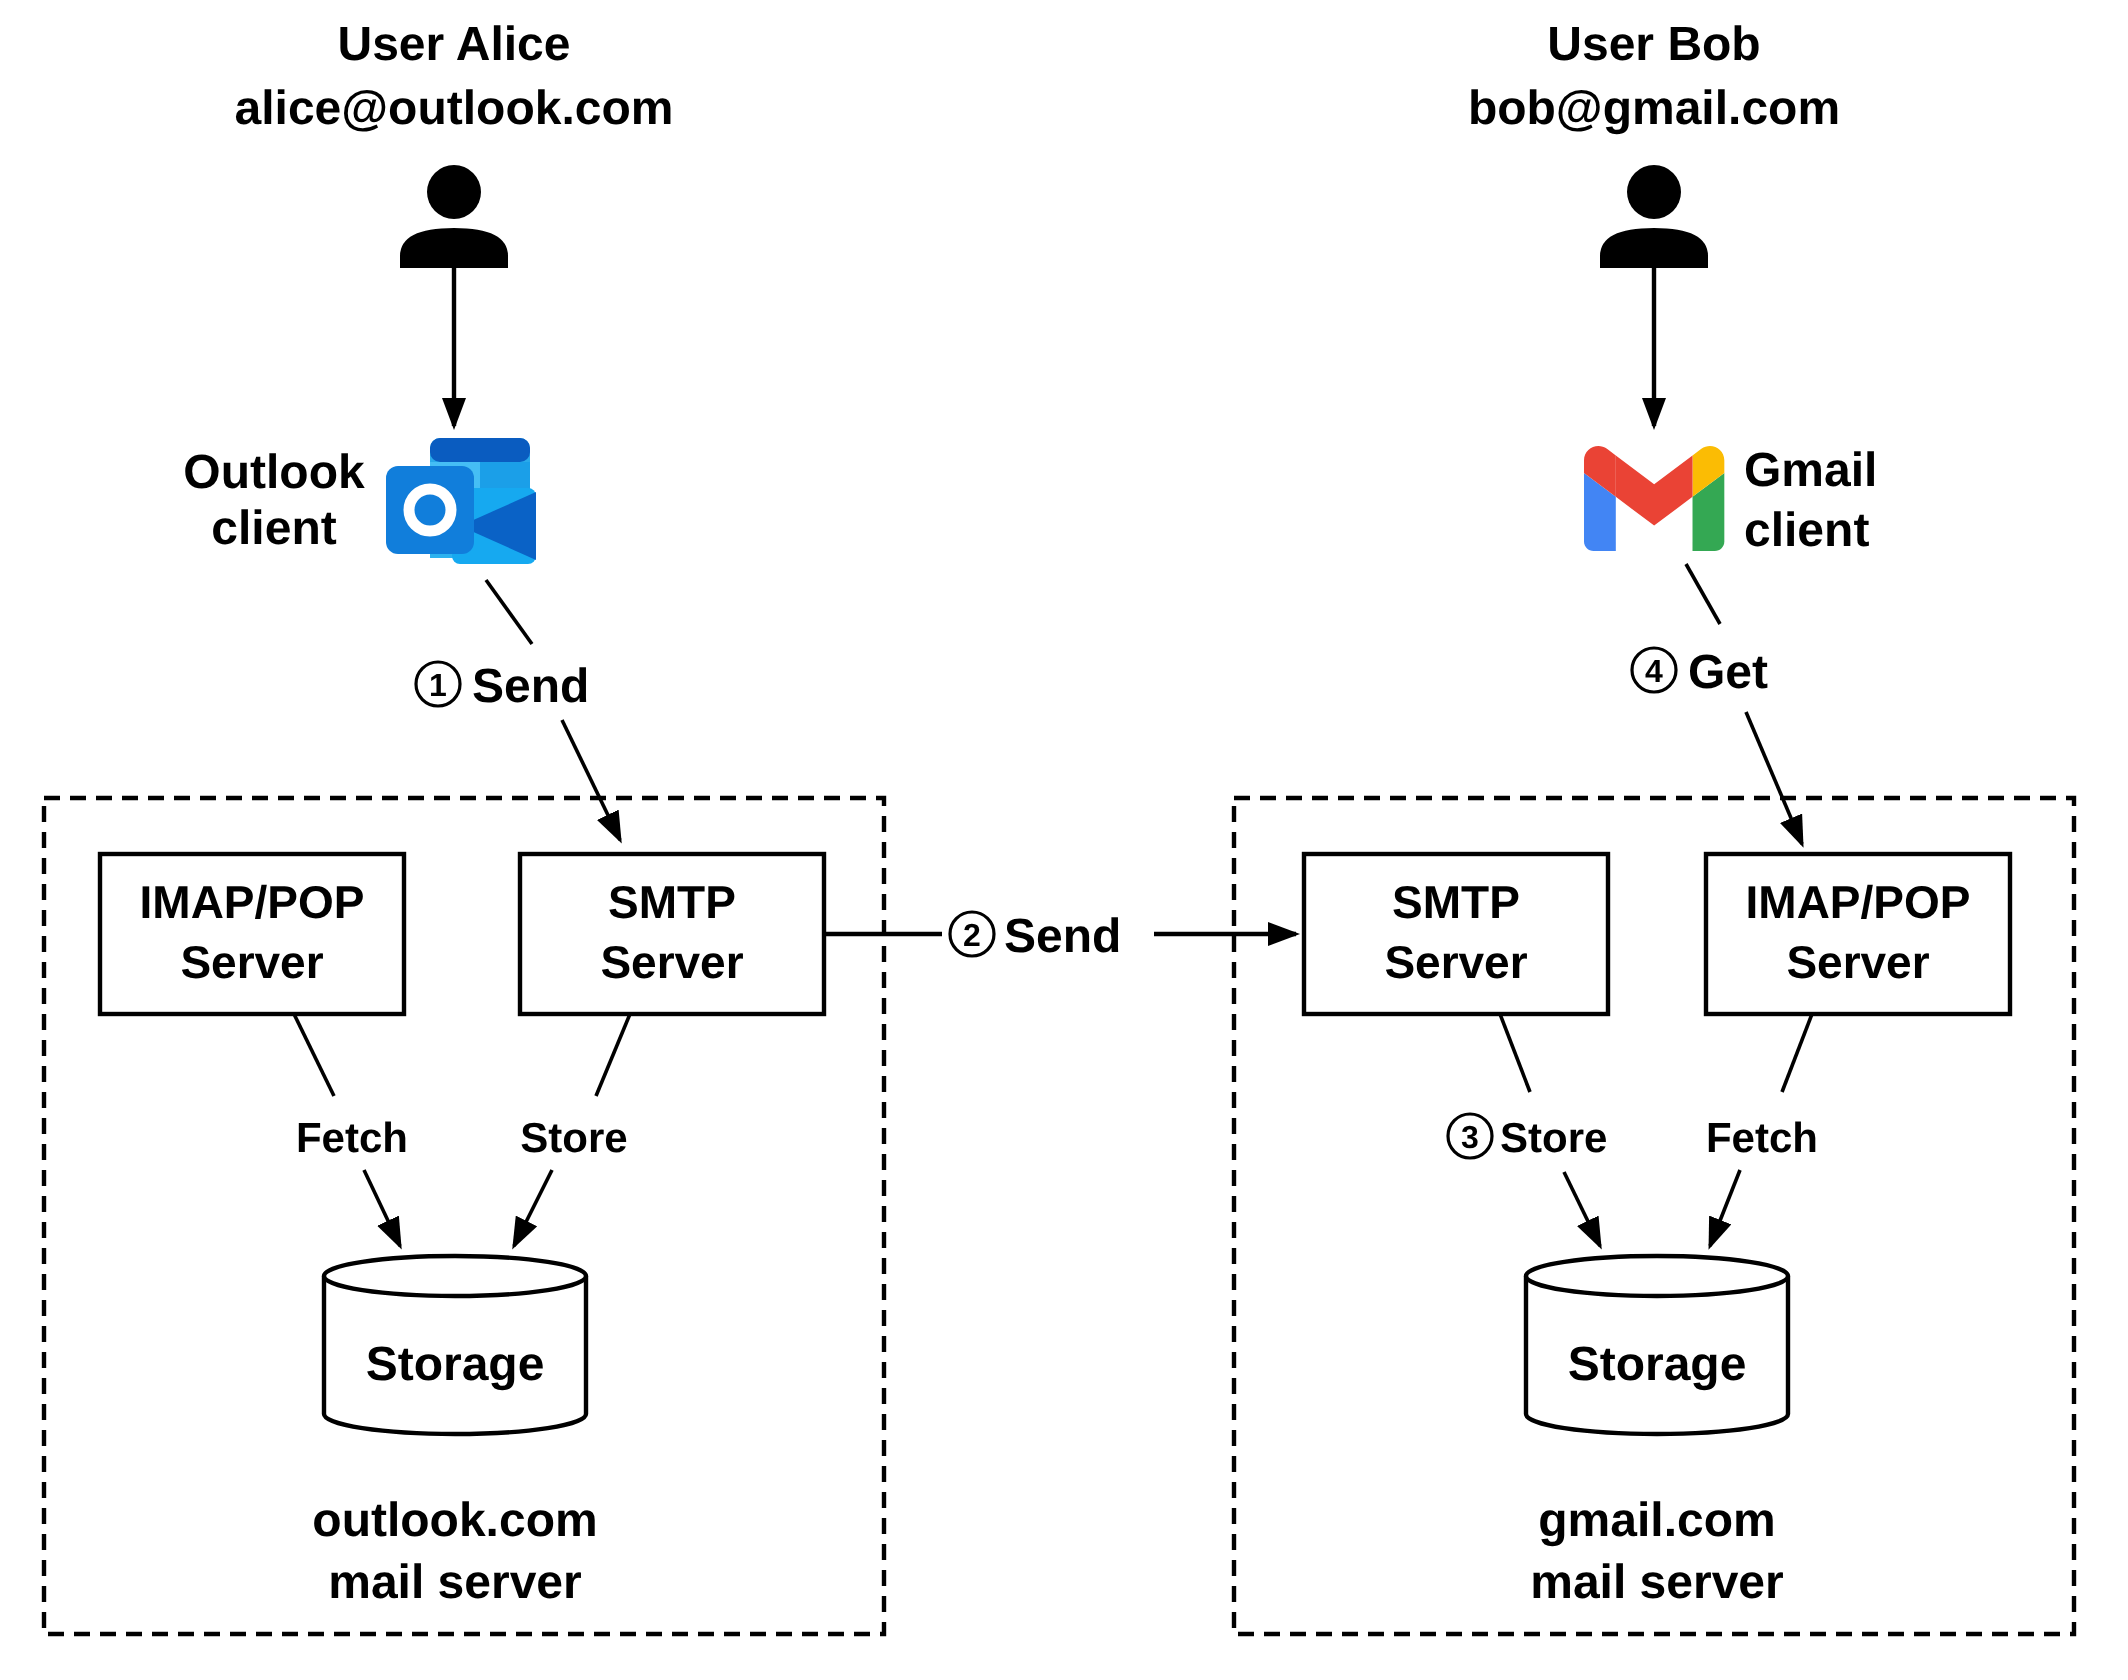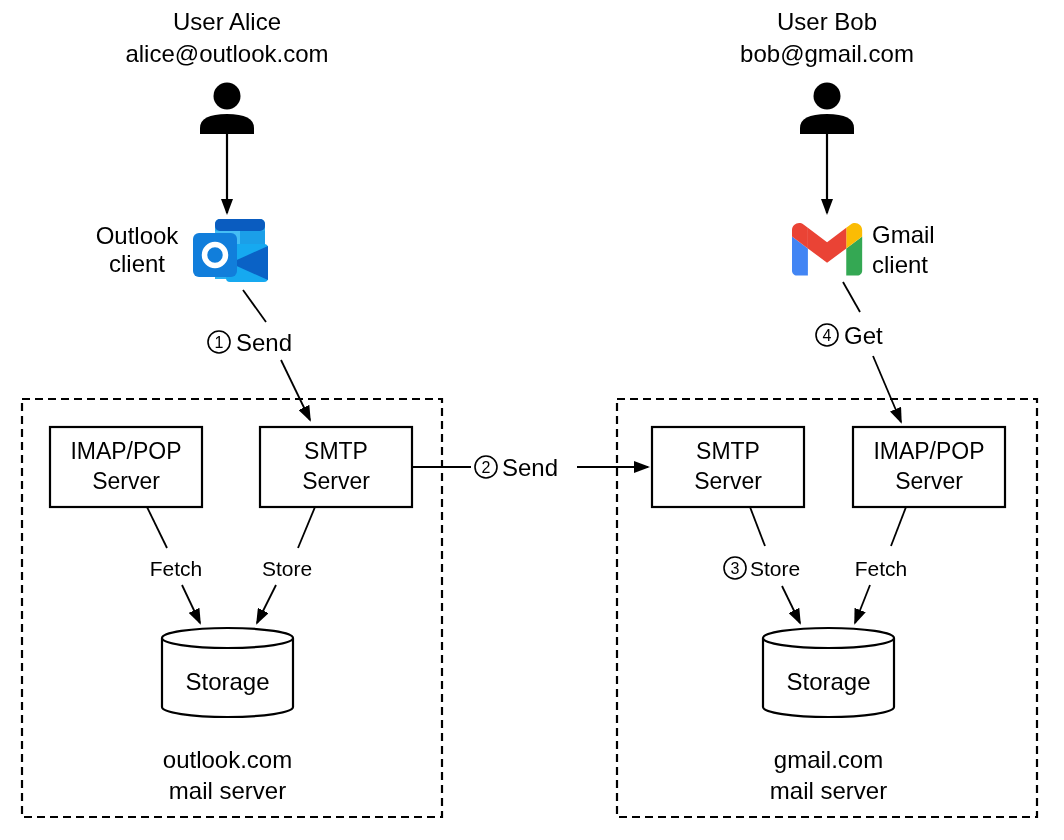--- a/index.html
+++ b/index.html
@@ -1,16 +1,16 @@
 <!DOCTYPE html>
 <html><head>
 <meta charset="utf-8">
 <style>
   html,body{margin:0;padding:0;background:#fff;}
-  .stage{position:relative;width:1064px;height:840px;background:#fff;overflow:hidden;}
+  .stage{position:relative;width:1064px;height:840px;background:#fff;overflow:hidden;font-weight:bold;}
   text{font-family:"Liberation Sans","DejaVu Sans",sans-serif;fill:#000;}
   .t24{font-size:24px;}
   .t23{font-size:23px;}
   .t21{font-size:21px;}
   .num{font-size:16px;}
   .mid{text-anchor:middle;}
   .ln{stroke:#000;stroke-width:1.8;fill:none;}
   .ar{stroke:#000;stroke-width:2.2;fill:none;}
   .box{fill:#fff;stroke:#000;stroke-width:2.2;}
   .dashed{fill:none;stroke:#000;stroke-width:2.2;stroke-dasharray:8 5;}

